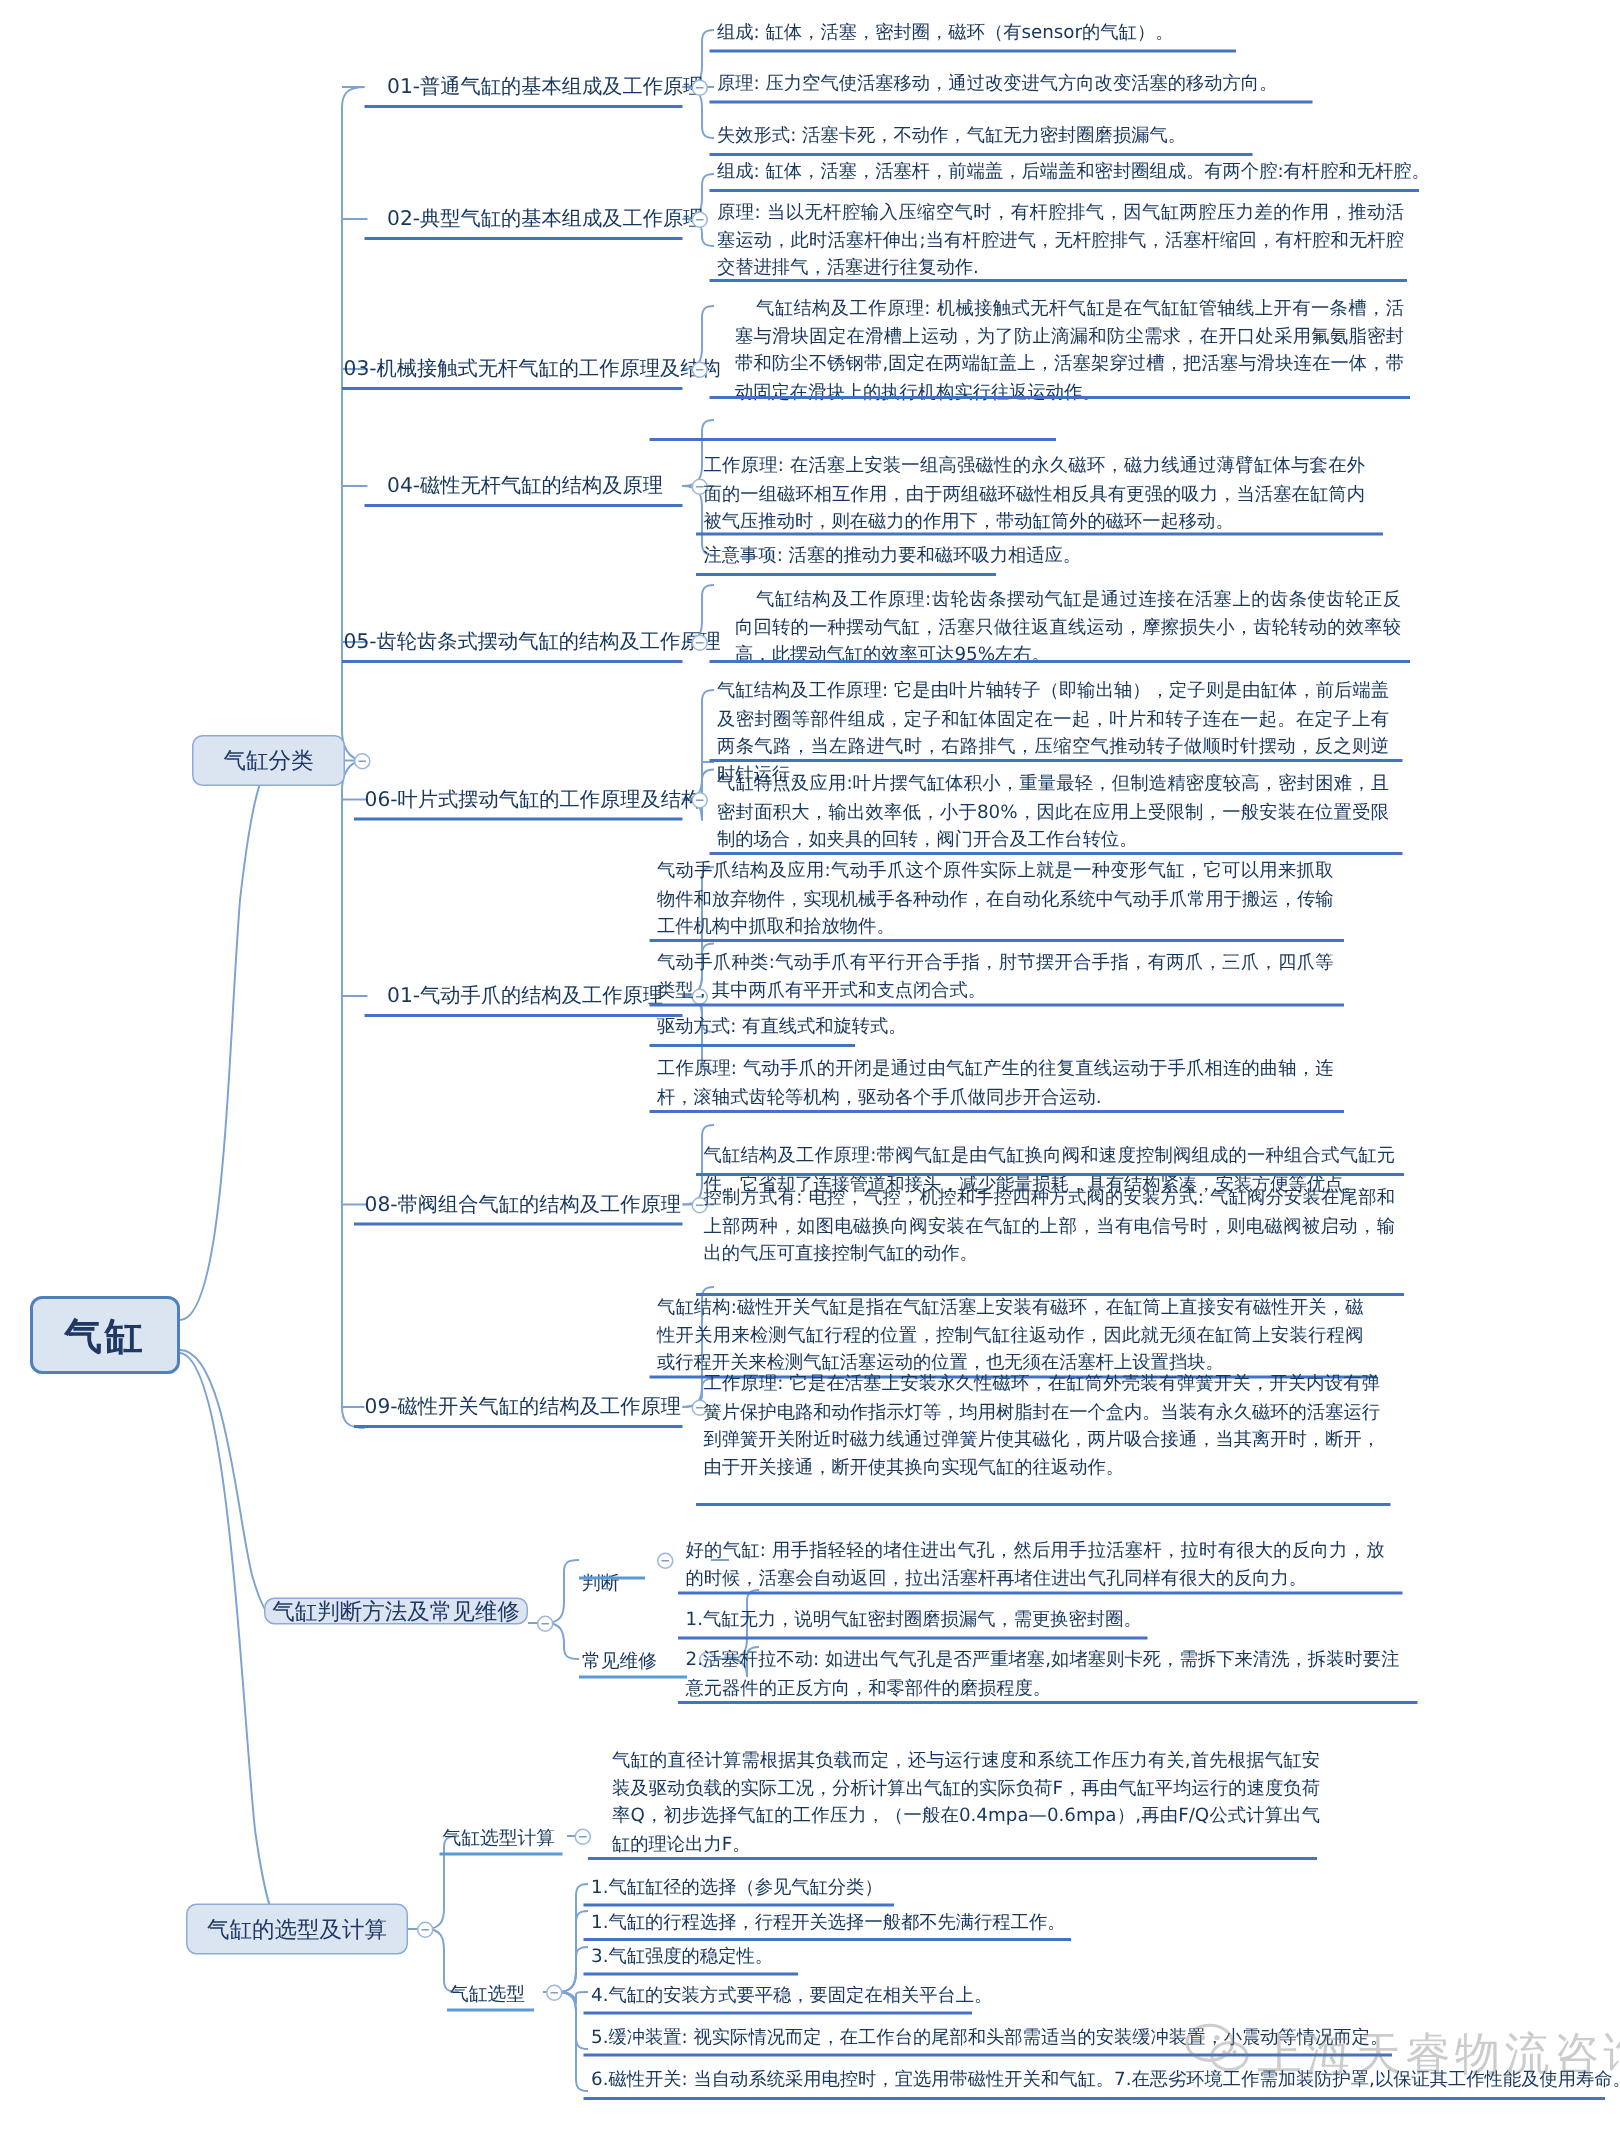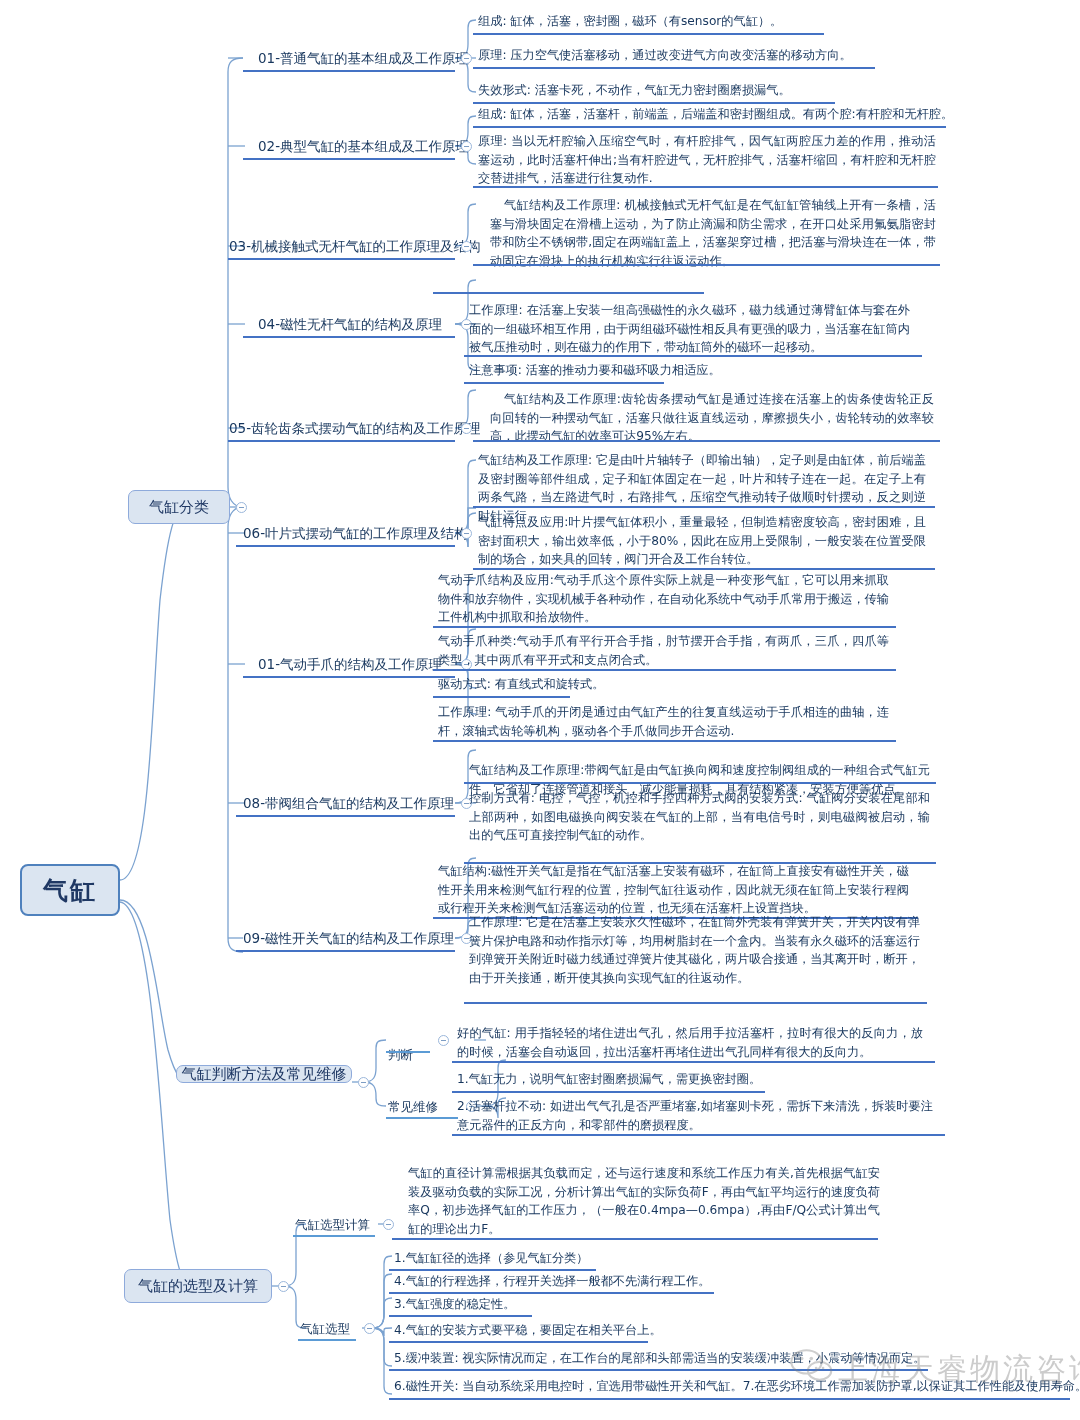--- a/index.html
+++ b/index.html
@@ -371,21 +371,21 @@
 
   <div class="leaf-node" style="left:455px; top:1096px; width:480px;">2.活塞杆拉不动: 如进出气气孔是否严重堵塞,如堵塞则卡死，需拆下来清洗，拆装时要注意元器件的正反方向，和零部件的磨损程度。</div>
   <div class="leaf-underline" style="left:452px; top:1134px; width:493px;"></div>
 
   <div class="leaf-node" style="left:406px; top:1163px; width:476px;">气缸的直径计算需根据其负载而定，还与运行速度和系统工作压力有关,首先根据气缸安装及驱动负载的实际工况，分析计算出气缸的实际负荷F，再由气缸平均运行的速度负荷率Q，初步选择气缸的工作压力，（一般在0.4mpa—0.6mpa）,再由F/Q公式计算出气缸的理论出力F。</div>
   <div class="leaf-underline" style="left:392px; top:1238px; width:486px;"></div>
 
   <div class="leaf-node" style="left:392px; top:1248px; width:470px;">1.气缸缸径的选择（参见气缸分类）</div>
   <div class="leaf-underline" style="left:389px; top:1269px; width:207px;"></div>
 
-  <div class="leaf-node" style="left:392px; top:1271px; width:470px;">4.气缸的行程选择，行程开关选择一般都不先满行程工作。</div>
+  <div class="leaf-node" style="left:392px; top:1271px; width:470px;">1.气缸的行程选择，行程开关选择一般都不先满行程工作。</div>
   <div class="leaf-underline" style="left:389px; top:1292px; width:325px;"></div>
 
   <div class="leaf-node" style="left:392px; top:1294px; width:470px;">3.气缸强度的稳定性。</div>
   <div class="leaf-underline" style="left:389px; top:1315px; width:143px;"></div>
 
   <div class="leaf-node" style="left:392px; top:1320px; width:470px;">4.气缸的安装方式要平稳，要固定在相关平台上。</div>
   <div class="leaf-underline" style="left:389px; top:1341px; width:259px;"></div>
 
   <div class="leaf-node" style="left:392px; top:1348px; width:560px; white-space:nowrap; overflow:hidden;">5.缓冲装置: 视实际情况而定，在工作台的尾部和头部需适当的安装缓冲装置，小震动等情况而定。</div>
   <div class="leaf-underline" style="left:389px; top:1369px; width:539px;"></div>

